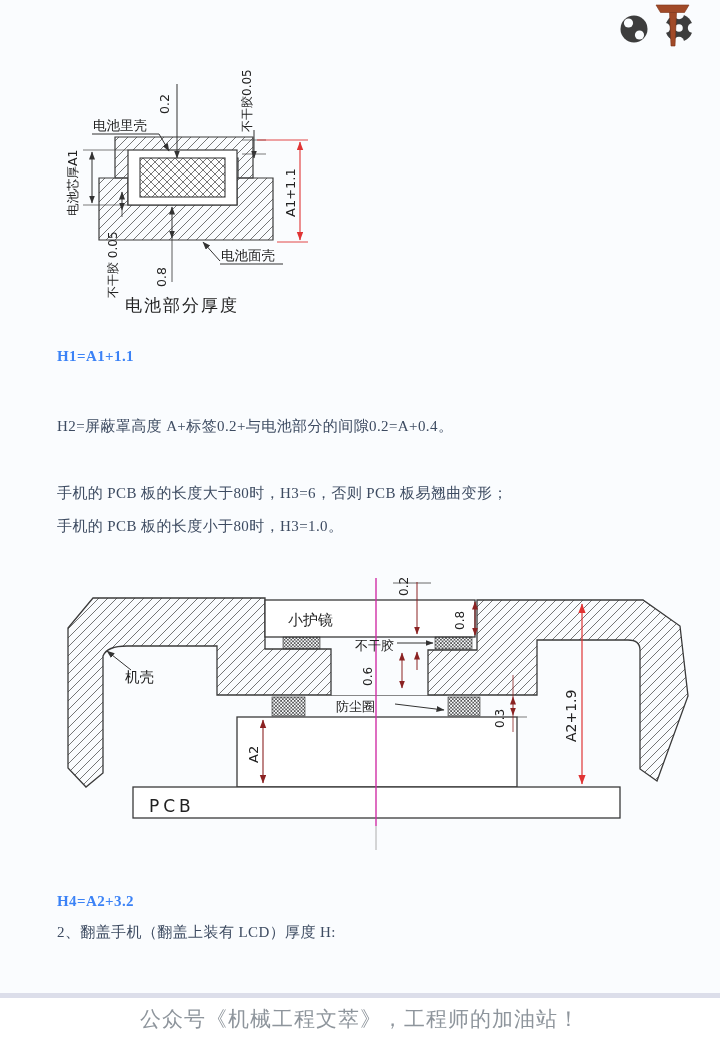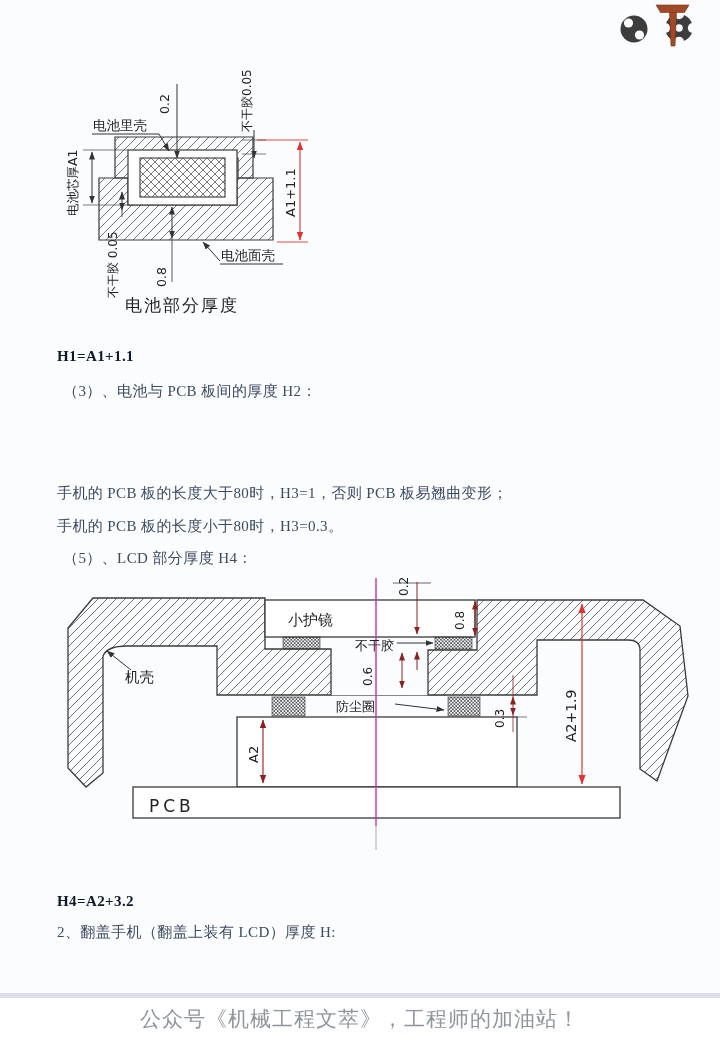--- a/index.html
+++ b/index.html
@@ -1,19 +1,19 @@
 <!DOCTYPE html>
 <html><head>
 <meta charset="utf-8">
 <style>
   html,body{margin:0;padding:0;}
   #page{position:relative;width:720px;height:1040px;background:#fafcfe;overflow:hidden;
         font-family:"Liberation Serif","DejaVu Serif",serif;}
   .bline{position:absolute;font-size:15px;color:#3d4b61;letter-spacing:.4px;white-space:nowrap;}
-  .bline.bold{font-weight:bold;color:#0f172a;}
+  .bline.bold{font-weight:bold;color:#3b82f6;}
   .dlabel{font-family:"DejaVu Sans","Liberation Sans",sans-serif;fill:#222;}
   #footer-sep{position:absolute;left:0;top:993px;width:720px;height:5px;background:#dcdeea;}
   #footer{position:absolute;left:0;top:998px;width:720px;height:42px;background:#ffffff;
           text-align:center;}
   #footer span{display:inline-block;margin-top:7px;font-size:21px;color:#8e959c;letter-spacing:1px;}
   svg{position:absolute;overflow:visible;}
   text{user-select:none;}
 </style>
 </head>
 <body>
@@ -103,24 +103,23 @@
     <line x1="117" y1="208" x2="117" y2="252" stroke="#333" stroke-width="0.8"></line>
 
     <text class="dlabel" font-size="12" transform="translate(62,268) rotate(-90)">不干胶 0.05</text>
     <line x1="67" y1="162" x2="67" y2="180" stroke="#333" stroke-width="1" marker-start="url(#ab)" marker-end="url(#ab)"></line>
     <line x1="67" y1="180" x2="67" y2="187" stroke="#333" stroke-width="0.8"></line>
 
     <text class="dlabel" font-size="17" x="70" y="281" fill="#1c1c1c" letter-spacing="2">电池部分厚度</text>
   </svg>
 
   <div class="bline bold" style="left:57px;top:348px">H1=A1+1.1</div>
-  <div class="bline" style="left:63px;top:382px">（3）、电池与 PCB 板间的厚度 H2：</div>
-  <div class="bline" style="left:57px;top:484px">手机的 PCB 板的长度大于80时，H3=1，否则 PCB 板易翘曲变形；</div>
-  <div class="bline" style="left:57px;top:517px">手机的 PCB 板的长度小于80时，H3=0.3。</div>
-  <div class="bline" style="left:63px;top:549px">（5）、LCD 部分厚度 H4：</div>
+  <div class="bline" style="left:57px;top:417px">H2=屏蔽罩高度 A+标签0.2+与电池部分的间隙0.2=A+0.4。</div>
+  <div class="bline" style="left:57px;top:484px">手机的 PCB 板的长度大于80时，H3=6，否则 PCB 板易翘曲变形；</div>
+  <div class="bline" style="left:57px;top:517px">手机的 PCB 板的长度小于80时，H3=1.0。</div>
 
   <svg style="left:55px;top:570px" width="650" height="300" viewBox="0 0 650 300">
 
     <path d="M38,28 H210 V79 H276 V125 H162 V76 H72 Q52,76 48,86 L48,203 L31,217 L13,198 L13,58 Z" fill="url(#h1)" stroke="#3a3a3a" stroke-width="1.3"></path>
 
     <path d="M422,30 H588 L625,56 L633,126 L602,211 L585,199 L585,80 Q585,70 573,70 H482 V125 H373 V80 H422 Z" fill="url(#h1)" stroke="#3a3a3a" stroke-width="1.3"></path>
 
     <line x1="276" y1="125.5" x2="392" y2="125.5" stroke="#555" stroke-width="0.7"></line>
 
     <rect x="210" y="30" width="210" height="37" fill="#fff" stroke="#3a3a3a" stroke-width="1.3"></rect>

